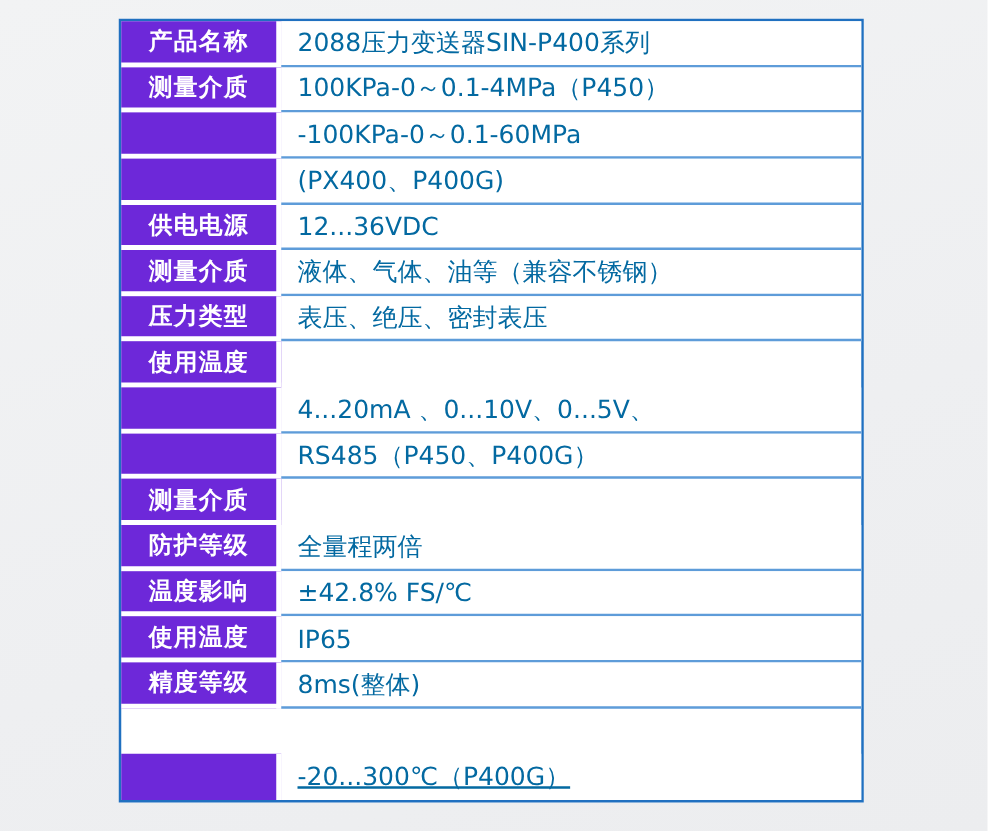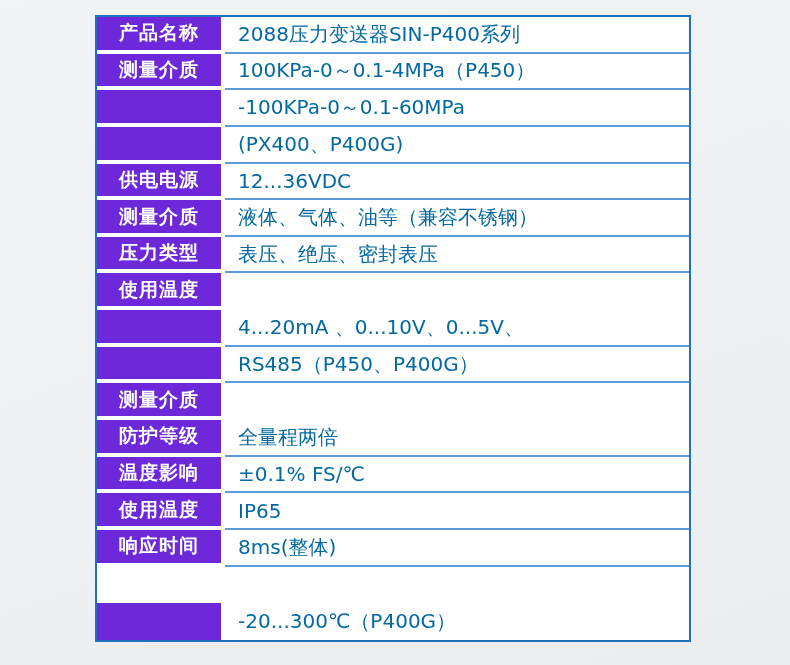--- a/index.html
+++ b/index.html
@@ -50,21 +50,21 @@
     border-bottom: 2px solid #5e9cd9;
     color: #0369a1;
     font-size: 20px;
     display: flex;
     align-items: center;
     padding-left: 13px;
     white-space: nowrap;
     overflow: hidden;
   }
   .row:last-child .cell-label { border-bottom: none; }
-  .row:last-child .cell-value { border-bottom: none; }
+  .row:last-child .cell-value { border-bottom: none; text-decoration: underline; }
 </style>
 </head>
 <body>
 
 <div class="spec-table" id="spec-table">
     <div class="row">
       <div class="cell-label">产品名称</div>
       <div class="cell-value">2088压力变送器SIN-P400系列</div>
     </div>
     <div class="row">
@@ -104,28 +104,28 @@
     </div>
     <div class="row">
       <div class="cell-label">测量介质</div>
     </div>
     <div class="row">
       <div class="cell-label">防护等级</div>
       <div class="cell-value">全量程两倍</div>
     </div>
     <div class="row">
       <div class="cell-label">温度影响</div>
-      <div class="cell-value">±0.1% FS/℃</div>
+      <div class="cell-value">±42.8% FS/℃</div>
     </div>
     <div class="row">
       <div class="cell-label">使用温度</div>
       <div class="cell-value">IP65</div>
     </div>
     <div class="row">
-      <div class="cell-label">响应时间</div>
+      <div class="cell-label">精度等级</div>
       <div class="cell-value">8ms(整体)</div>
     </div>
     <div class="row">
     </div>
     <div class="row">
       <div class="cell-label"></div>
       <div class="cell-value">-20...300℃（P400G）</div>
     </div>
   </div>
 

